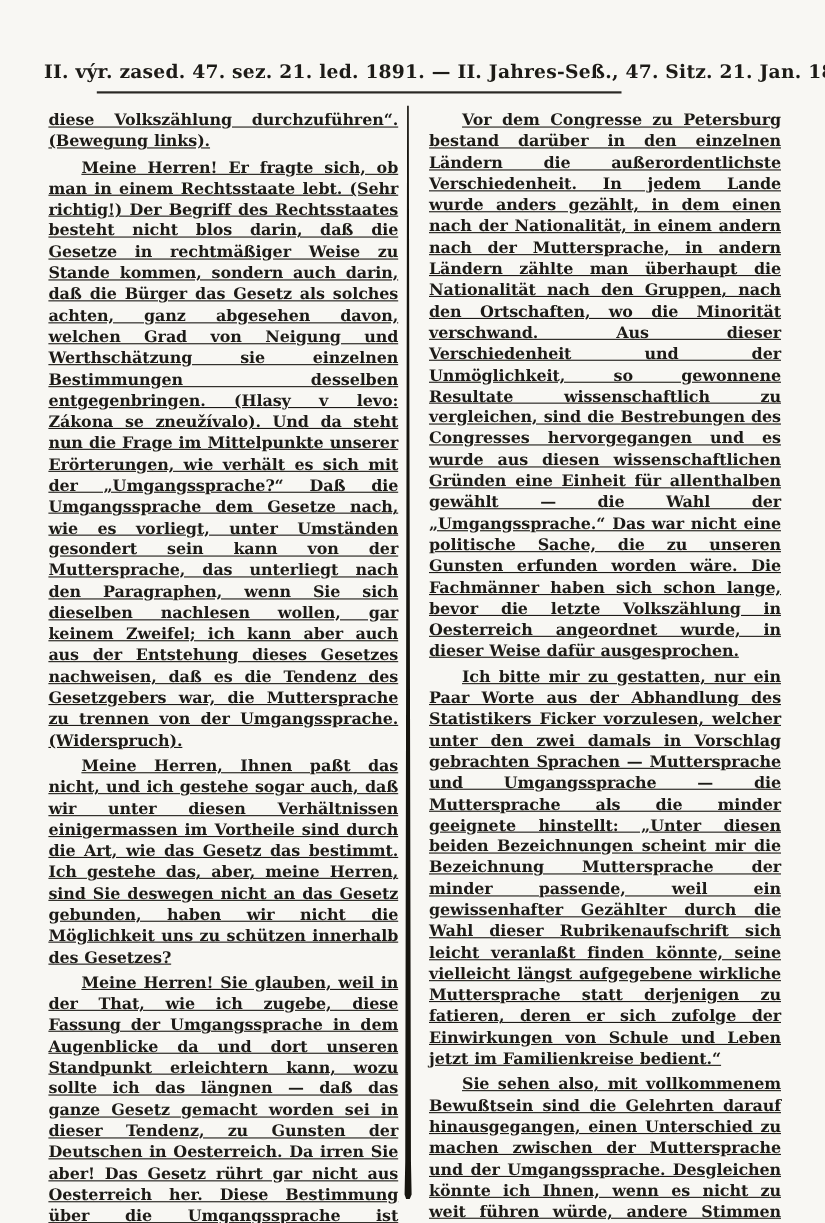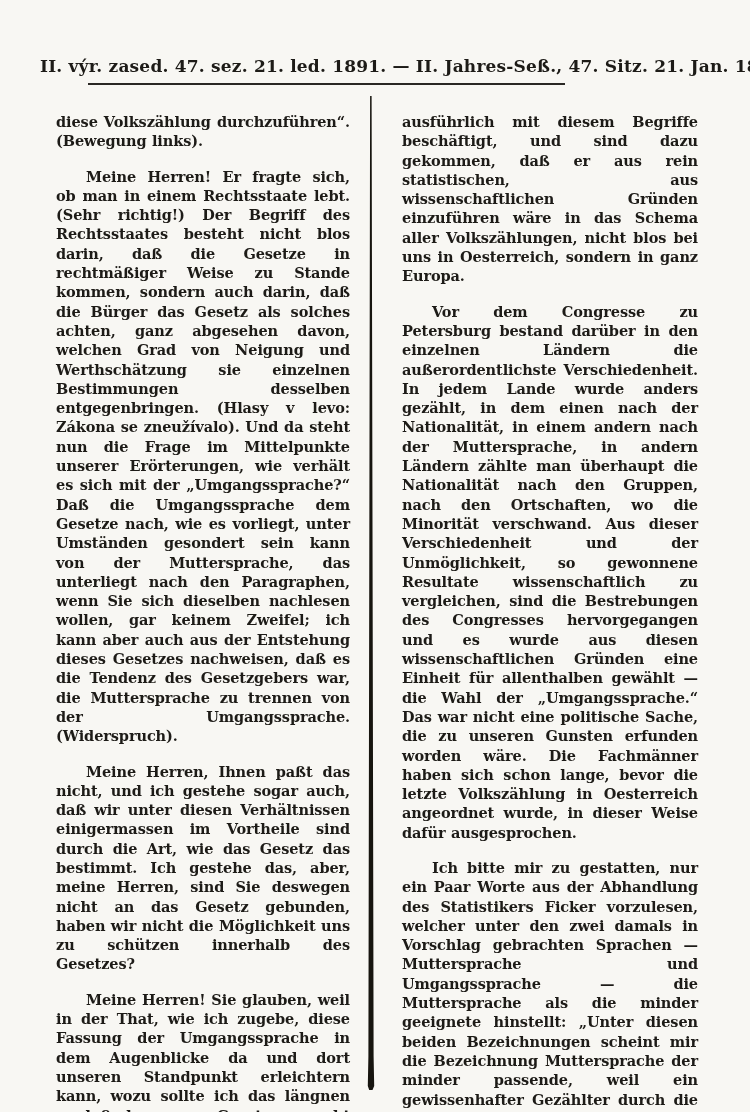--- a/index.html
+++ b/index.html
@@ -53,22 +53,23 @@
     font-size: 14.5px;
     line-height: 19.3px;
     font-weight: 700;
     text-align: justify;
     letter-spacing: -0.1px;
     word-spacing: 0.5px;
   }
   .col.left  { width: 326px; margin-right: 20px; }
   .col.right { width: 328px; }
   .col p {
-    margin: 16px;
+    margin: 4px;
     padding: 0;
+    text-decoration: underline;
   }
   .col p.indent { text-indent: 30px; }
   
   .divider {
     position: absolute;
     top: 96px;
     left: 366px;
     width: 10px;
     height: 994px;
     pointer-events: none;
@@ -88,21 +89,20 @@
 
   <div class="columns">
     <div class="col left">
       <p>diese Volkszählung durchzuführen“. (Bewegung links).</p>
       <p class="indent">Meine Herren! Er fragte sich, ob man in einem Rechtsstaate lebt. (Sehr richtig!) Der Begriff des Rechtsstaates besteht nicht blos darin, daß die Gesetze in rechtmäßiger Weise zu Stande kommen, sondern auch darin, daß die Bürger das Gesetz als solches achten, ganz abgesehen davon, welchen Grad von Neigung und Werthschätzung sie einzelnen Bestimmungen desselben entgegenbringen. (Hlasy v levo: Zákona se zneužívalo). Und da steht nun die Frage im Mittelpunkte unserer Erörterungen, wie verhält es sich mit der „Umgangssprache?“ Daß die Umgangssprache dem Gesetze nach, wie es vorliegt, unter Umständen gesondert sein kann von der Muttersprache, das unterliegt nach den Paragraphen, wenn Sie sich dieselben nachlesen wollen, gar keinem Zweifel; ich kann aber auch aus der Entstehung dieses Gesetzes nachweisen, daß es die Tendenz des Gesetzgebers war, die Muttersprache zu trennen von der Umgangssprache. (Widerspruch).</p>
       <p class="indent">Meine Herren, Ihnen paßt das nicht, und ich gestehe sogar auch, daß wir unter diesen Verhältnissen einigermassen im Vortheile sind durch die Art, wie das Gesetz das bestimmt. Ich gestehe das, aber, meine Herren, sind Sie deswegen nicht an das Gesetz gebunden, haben wir nicht die Möglichkeit uns zu schützen innerhalb des Gesetzes?</p>
       <p class="indent">Meine Herren! Sie glauben, weil in der That, wie ich zugebe, diese Fassung der Umgangssprache in dem Augenblicke da und dort unseren Standpunkt erleichtern kann, wozu sollte ich das längnen — daß das ganze Gesetz gemacht worden sei in dieser Tendenz, zu Gunsten der Deutschen in Oesterreich. Da irren Sie aber! Das Gesetz rührt gar nicht aus Oesterreich her. Diese Bestimmung über die Umgangssprache ist hervorgegangen aus den Berathungen der wissenschaftlichen Commission der Statistiker von ganz Europa auf dem Congresse in Petersburg im Jahre 1872. Nach dieser Meinung kommt ja von dort immer alles Gute (Heiterkeit) — auf einmal hat aber diese Bestimmung über die Umgangssprache nicht Ihren Beifall gefunden.</p>
 
     </div>
     <div class="col right">
-      <p>ausführlich mit diesem Begriffe beschäftigt, und sind dazu gekommen, daß er aus rein statistischen, aus wissenschaftlichen Gründen einzuführen wäre in das Schema aller Volkszählungen, nicht blos bei uns in Oesterreich, sondern in ganz Europa.</p>
       <p class="indent">Vor dem Congresse zu Petersburg bestand darüber in den einzelnen Ländern die außerordentlichste Verschiedenheit. In jedem Lande wurde anders gezählt, in dem einen nach der Nationalität, in einem andern nach der Muttersprache, in andern Ländern zählte man überhaupt die Nationalität nach den Gruppen, nach den Ortschaften, wo die Minorität verschwand. Aus dieser Verschiedenheit und der Unmöglichkeit, so gewonnene Resultate wissenschaftlich zu vergleichen, sind die Bestrebungen des Congresses hervorgegangen und es wurde aus diesen wissenschaftlichen Gründen eine Einheit für allenthalben gewählt — die Wahl der „Umgangssprache.“ Das war nicht eine politische Sache, die zu unseren Gunsten erfunden worden wäre. Die Fachmänner haben sich schon lange, bevor die letzte Volkszählung in Oesterreich angeordnet wurde, in dieser Weise dafür ausgesprochen.</p>
       <p class="indent">Ich bitte mir zu gestatten, nur ein Paar Worte aus der Abhandlung des Statistikers Ficker vorzulesen, welcher unter den zwei damals in Vorschlag gebrachten Sprachen — Muttersprache und Umgangssprache — die Muttersprache als die minder geeignete hinstellt: „Unter diesen beiden Bezeichnungen scheint mir die Bezeichnung Muttersprache der minder passende, weil ein gewissenhafter Gezählter durch die Wahl dieser Rubrikenaufschrift sich leicht veranlaßt finden könnte, seine vielleicht längst aufgegebene wirkliche Muttersprache statt derjenigen zu fatieren, deren er sich zufolge der Einwirkungen von Schule und Leben jetzt im Familienkreise bedient.“</p>
       <p class="indent">Sie sehen also, mit vollkommenem Bewußtsein sind die Gelehrten darauf hinausgegangen, einen Unterschied zu machen zwischen der Muttersprache und der Umgangssprache. Desgleichen könnte ich Ihnen, wenn es nicht zu weit führen würde, andere Stimmen citieren, z. B. jene des gelehrten ungarischen Statistikers Keleti, welcher sich in gleicher Weise äußert und welcher geradezu betont, daß die Beweglichkeit der Umgangssprache zu constatieren, ein besonderer und erwünschter Erfolg solcher Zählungen sein wird.</p>
 
     </div>
   </div>
 
   <svg class="divider" viewBox="0 0 10 994" preserveAspectRatio="none">
     <polygon points="4.1,0 5.6,0 7.6,960 8.2,990 6.5,994 3.2,994 1.8,990 2.4,960" fill="#17150f"></polygon>
   </svg>

